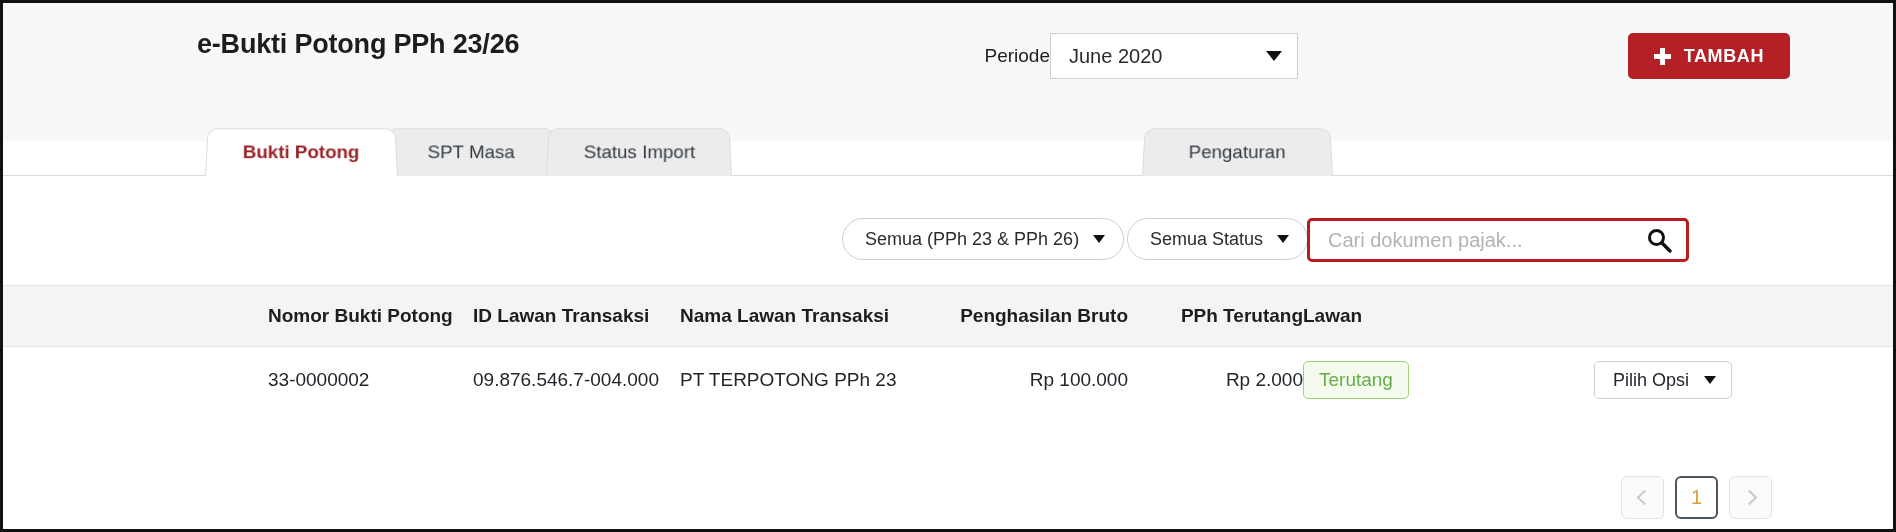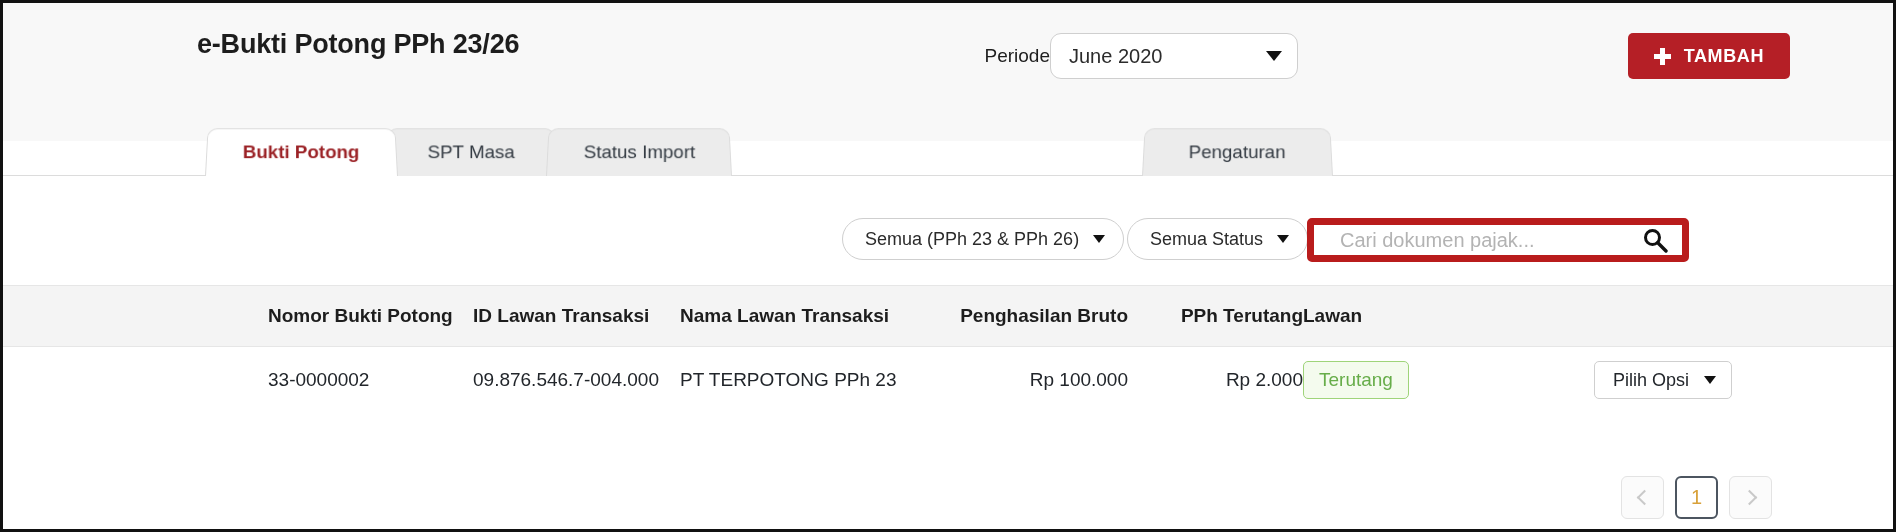--- a/index.html
+++ b/index.html
@@ -50,21 +50,21 @@
   .period-label {
     font-size: 19px;
     color: #1d1d1d;
   }
   .period-select {
     width: 248px;
     height: 46px;
     box-sizing: border-box;
     background: #ffffff;
     border: 1px solid #cfcfcf;
-    border-radius: 11px;
+    border-radius: 0;
     display: flex;
     align-items: center;
     padding: 0 15px 0 18px;
     justify-content: space-between;
     cursor: pointer;
   }
   .period-select .val {
     font-size: 20px;
     color: #2b2b2b;
   }
@@ -179,25 +179,25 @@
   #filter-jenis { left: 839px; }
   #filter-status { left: 1124px; }
   .searchbox {
     position: absolute;
     left: 1304px;
     top: 25px;
     width: 382px;
     height: 44px;
     box-sizing: border-box;
     background: #ffffff;
-    border: 7px solid #b91c1c;
+    border: 3px solid #b91c1c;
     border-radius: 5px;
     display: flex;
     align-items: center;
-    padding: 0 14px 0 24px;
+    padding: 0 14px 0 16px;
   }
   .searchbox input {
     flex: 1 1 auto;
     border: none;
     outline: none;
     font-size: 20px;
     color: #2b2b2b;
     font-family: "Liberation Sans", sans-serif;
     background: transparent;
     min-width: 0;

